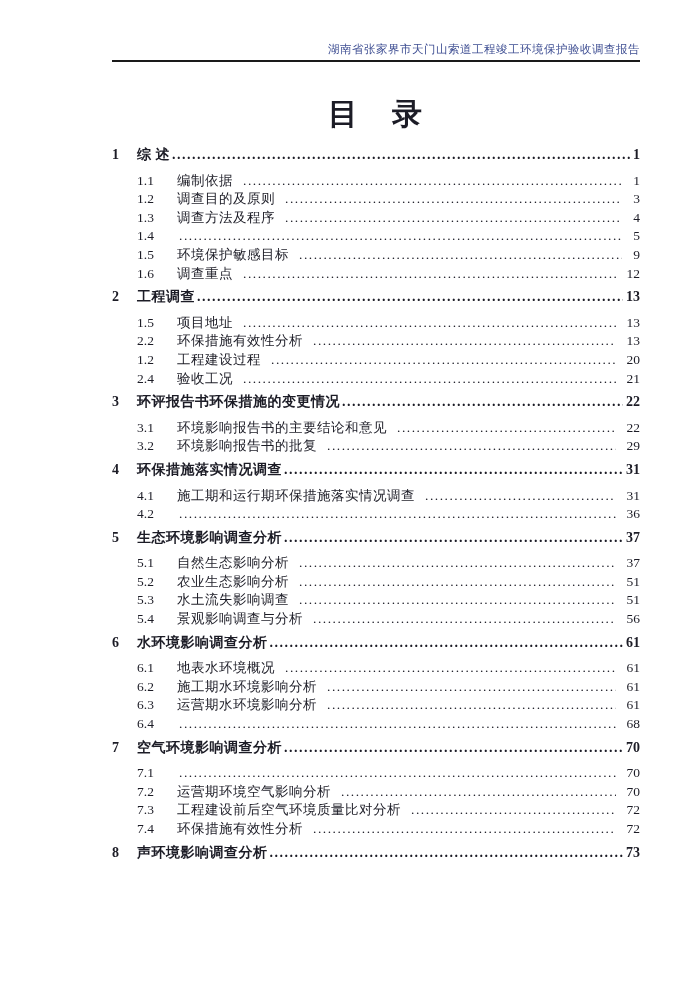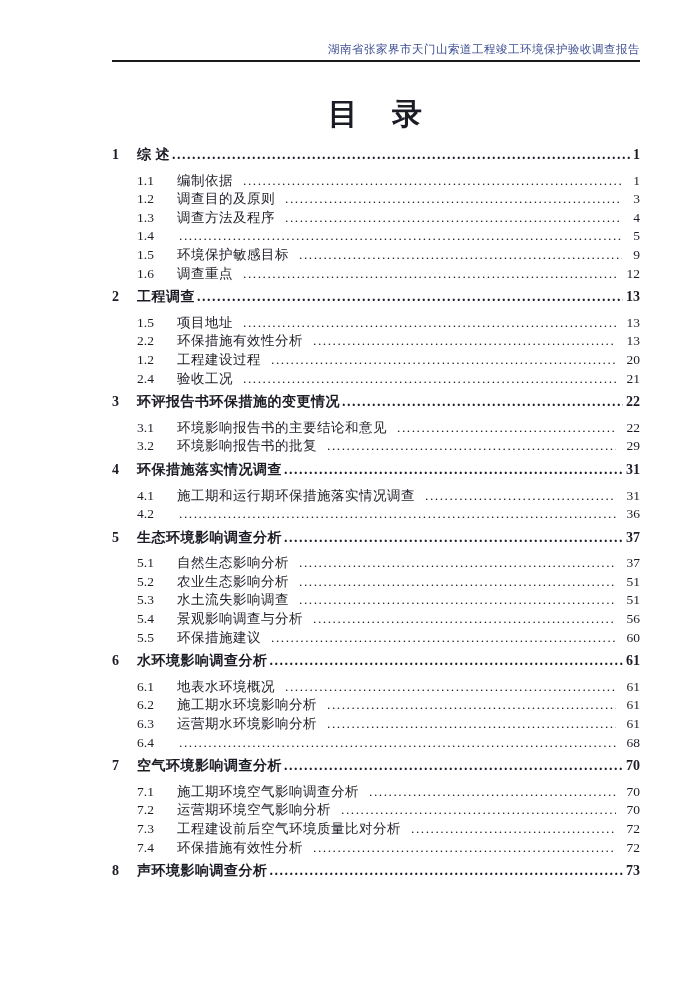--- a/index.html
+++ b/index.html
@@ -203,26 +203,20 @@
         <span class="title">水土流失影响调查</span>
         <span class="dots"></span>
         <span class="page-num">51</span>
       </div>
       <div class="row item">
         <span class="num">5.4</span>
         <span class="title">景观影响调查与分析</span>
         <span class="dots"></span>
         <span class="page-num">56</span>
       </div>
-      <div class="row item">
-        <span class="num">5.5</span>
-        <span class="title">环保措施建议</span>
-        <span class="dots"></span>
-        <span class="page-num">60</span>
-      </div>
       <div class="row chapter">
         <span class="num">6</span>
         <span class="title">水环境影响调查分析</span>
         <span class="dots"></span>
         <span class="page-num">61</span>
       </div>
       <div class="row item">
         <span class="num">6.1</span>
         <span class="title">地表水环境概况</span>
         <span class="dots"></span>
@@ -246,21 +240,20 @@
         <span class="page-num">68</span>
       </div>
       <div class="row chapter">
         <span class="num">7</span>
         <span class="title">空气环境影响调查分析</span>
         <span class="dots"></span>
         <span class="page-num">70</span>
       </div>
       <div class="row item">
         <span class="num">7.1</span>
-        <span class="title">施工期环境空气影响调查分析</span>
         <span class="dots"></span>
         <span class="page-num">70</span>
       </div>
       <div class="row item">
         <span class="num">7.2</span>
         <span class="title">运营期环境空气影响分析</span>
         <span class="dots"></span>
         <span class="page-num">70</span>
       </div>
       <div class="row item">

